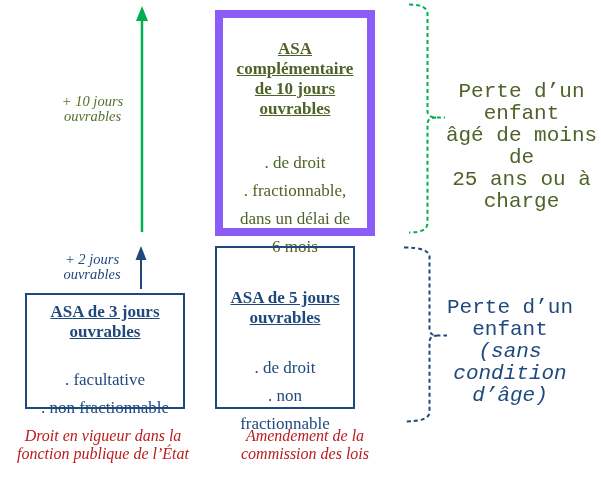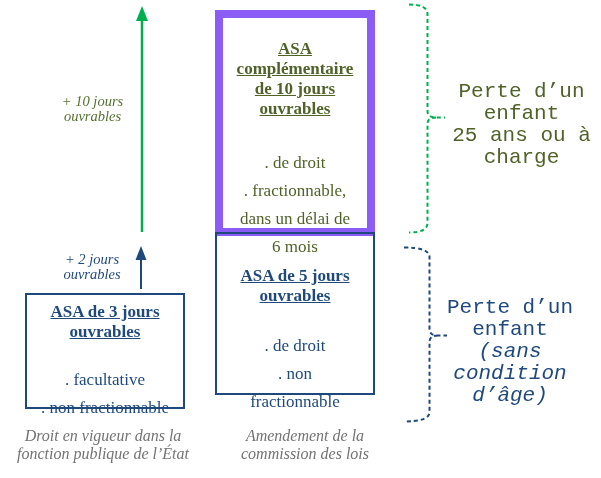--- a/index.html
+++ b/index.html
@@ -16,23 +16,23 @@
     position:absolute;
     box-sizing:border-box;
     text-align:center;
   }
   #box-asa10{
     left:215px;top:10px;width:160px;height:226px;
     border:8px solid #8b5cf6;color:#4F6228;
     padding-top:21px;
   }
   #box-asa5{
-    left:215px;top:232px;width:160px;height:163px;
+    left:215px;top:246px;width:140px;height:163px;
     border:2px solid #1F497D;color:#1F497D;
-    padding-top:32px;
+    padding-top:40px;
   }
   #box-asa3{
     left:25px;top:293px;width:160px;height:116px;
     border:2px solid #1F497D;color:#1F497D;
     padding-top:7px;
     text-align:center;
   }
   .box-title-line{
     font-size:17px;line-height:20px;font-weight:bold;
     text-decoration:underline;
@@ -49,21 +49,21 @@
   #label-plus10{left:45px;top:94px;width:95px;color:#55702F;}
   #label-plus2{left:48px;top:252px;width:88px;color:#1F497D;}
 
   .cond-label{position:absolute;text-align:center;font-size:21px;line-height:22px;font-family:Liberation Mono, monospace;}
   #label-green-cond{left:444px;top:81px;width:155px;color:#4F6228;}
   #label-blue-cond{left:432px;top:297px;width:156px;color:#1F497D;}
   .cond-italic{font-style:italic;}
 
   .caption{
     position:absolute;text-align:center;
-    font-style:italic;font-size:16px;line-height:17.5px;color:#737373;
+    font-style:italic;font-size:16px;line-height:17.5px;color:#b91c1c;
   }
   #caption-left{left:5px;top:427px;width:196px;}
   #caption-middle{left:225px;top:427px;width:160px;}
 </style>
 </head>
 <body>
 
 <div id="canvas">
 
   <svg id="overlay" viewBox="0 0 601 478" xmlns="http://www.w3.org/2000/svg">
@@ -102,20 +102,21 @@
     <div class="gap20"></div>
     <div class="box-body-line">. facultative</div>
     <div class="box-body-line">. non fractionnable</div>
   </div>
 
   <div class="arrow-label" id="label-plus10">+ 10 jours ouvrables</div>
   <div class="arrow-label" id="label-plus2">+ 2 jours ouvrables</div>
 
   <div class="cond-label" id="label-green-cond">
     <div>Perte d’un enfant</div>
+    <div>âgé de moins de</div>
     <div>25 ans ou à</div>
     <div>charge</div>
   </div>
   <div class="cond-label" id="label-blue-cond">
     <div>Perte d’un enfant</div>
     <div class="cond-italic">(sans condition</div>
     <div class="cond-italic">d’âge)</div>
   </div>
 
   <div class="caption" id="caption-left">Droit en vigueur dans la fonction publique de l’État</div>

